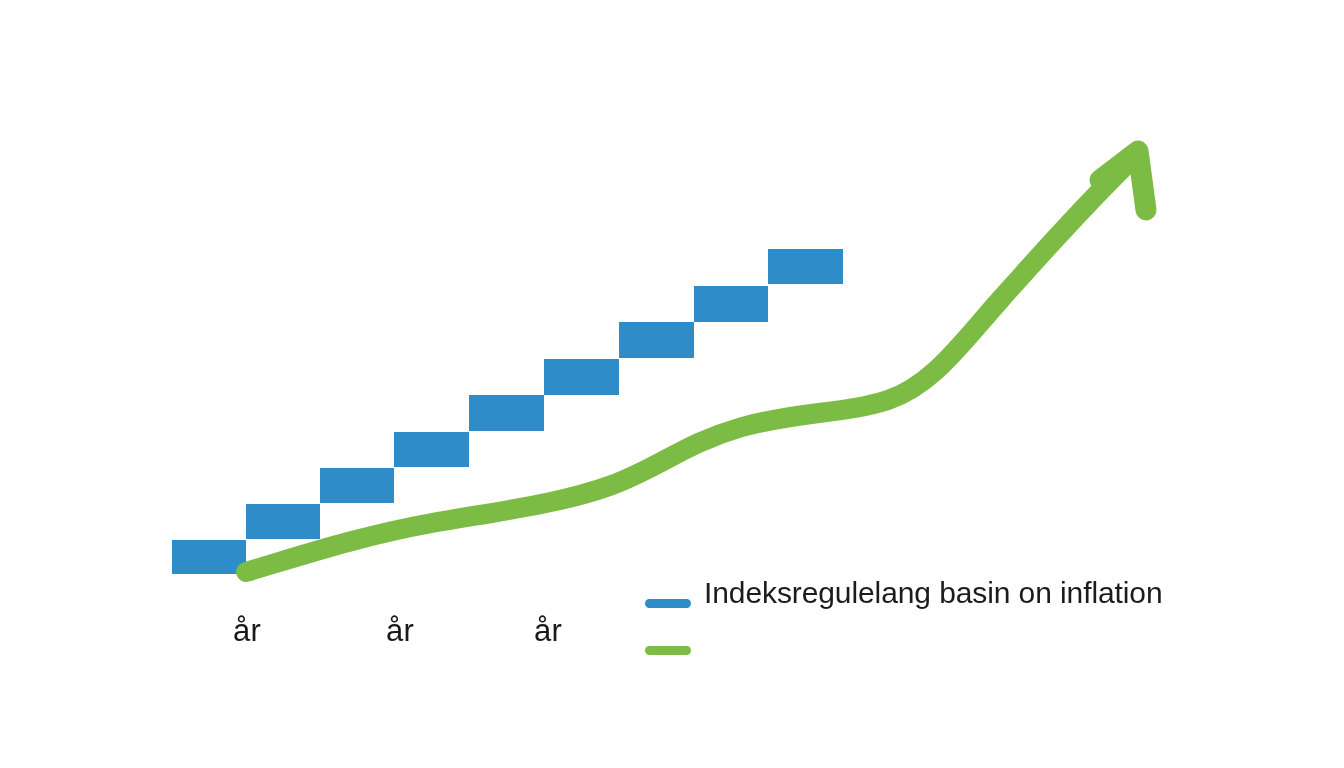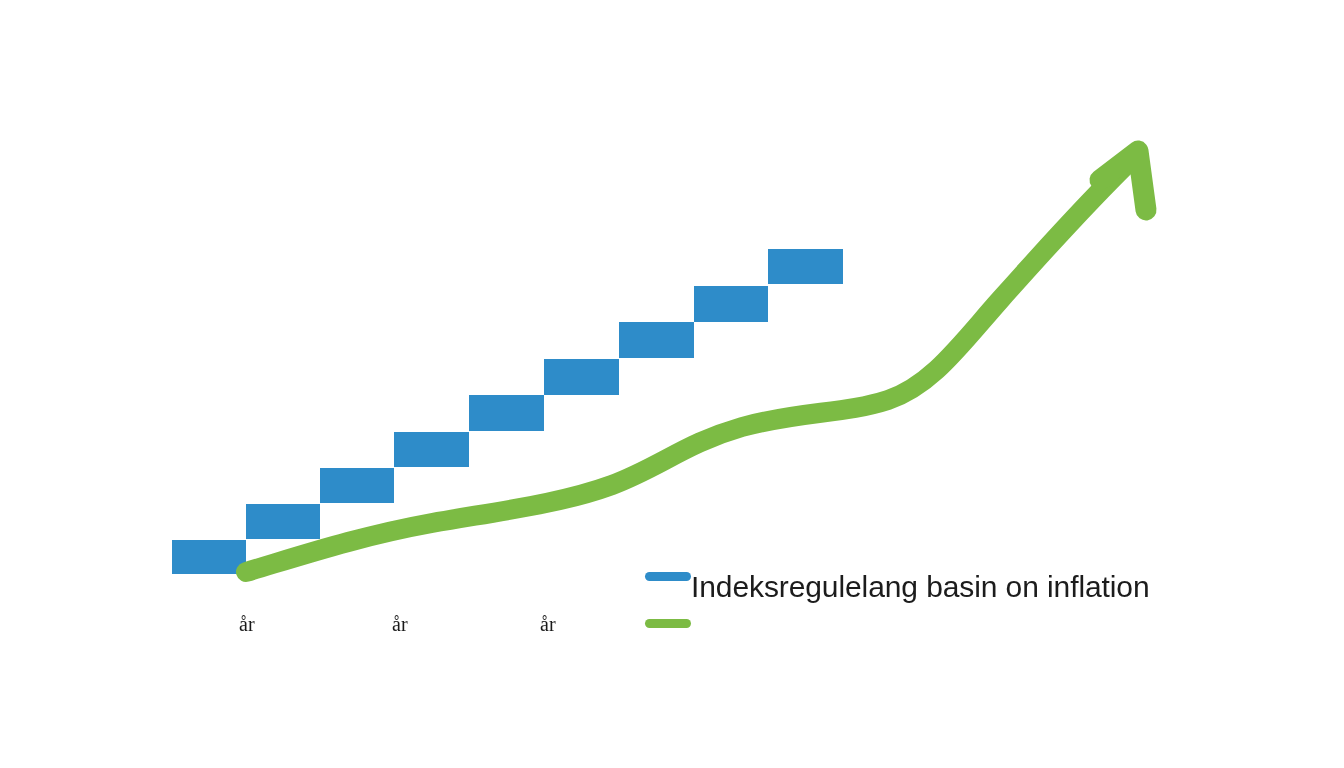--- a/index.html
+++ b/index.html
@@ -20,38 +20,39 @@
   #chart-svg {
     position: absolute;
     left: 0;
     top: 0;
     width: 1344px;
     height: 768px;
     display: block;
   }
   .axis-label {
     position: absolute;
-    font-family: Liberation Serif, serif;
-    font-size: 20px;
+    font-family: Liberation Sans, sans-serif;
+    font-size: 31px;
     color: #1a1a1a;
     transform: translateX(-50%);
     white-space: nowrap;
     letter-spacing: 0.2px;
   }
   #legend {
     position: absolute;
     left: 645px;
     top: 572px;
     display: flex;
     flex-direction: column;
     gap: 11px;
   }
   .legend-row {
     display: flex;
-    align-items: flex-start;
+    align-items: flex-end;
+    gap: 13px;
     height: 36px;
   }
   .legend-swatch {
     width: 46px;
     height: 9px;
     border-radius: 5px;
     flex: 0 0 auto;
   }
   .legend-text {
     font-family: "Liberation Sans", sans-serif;

